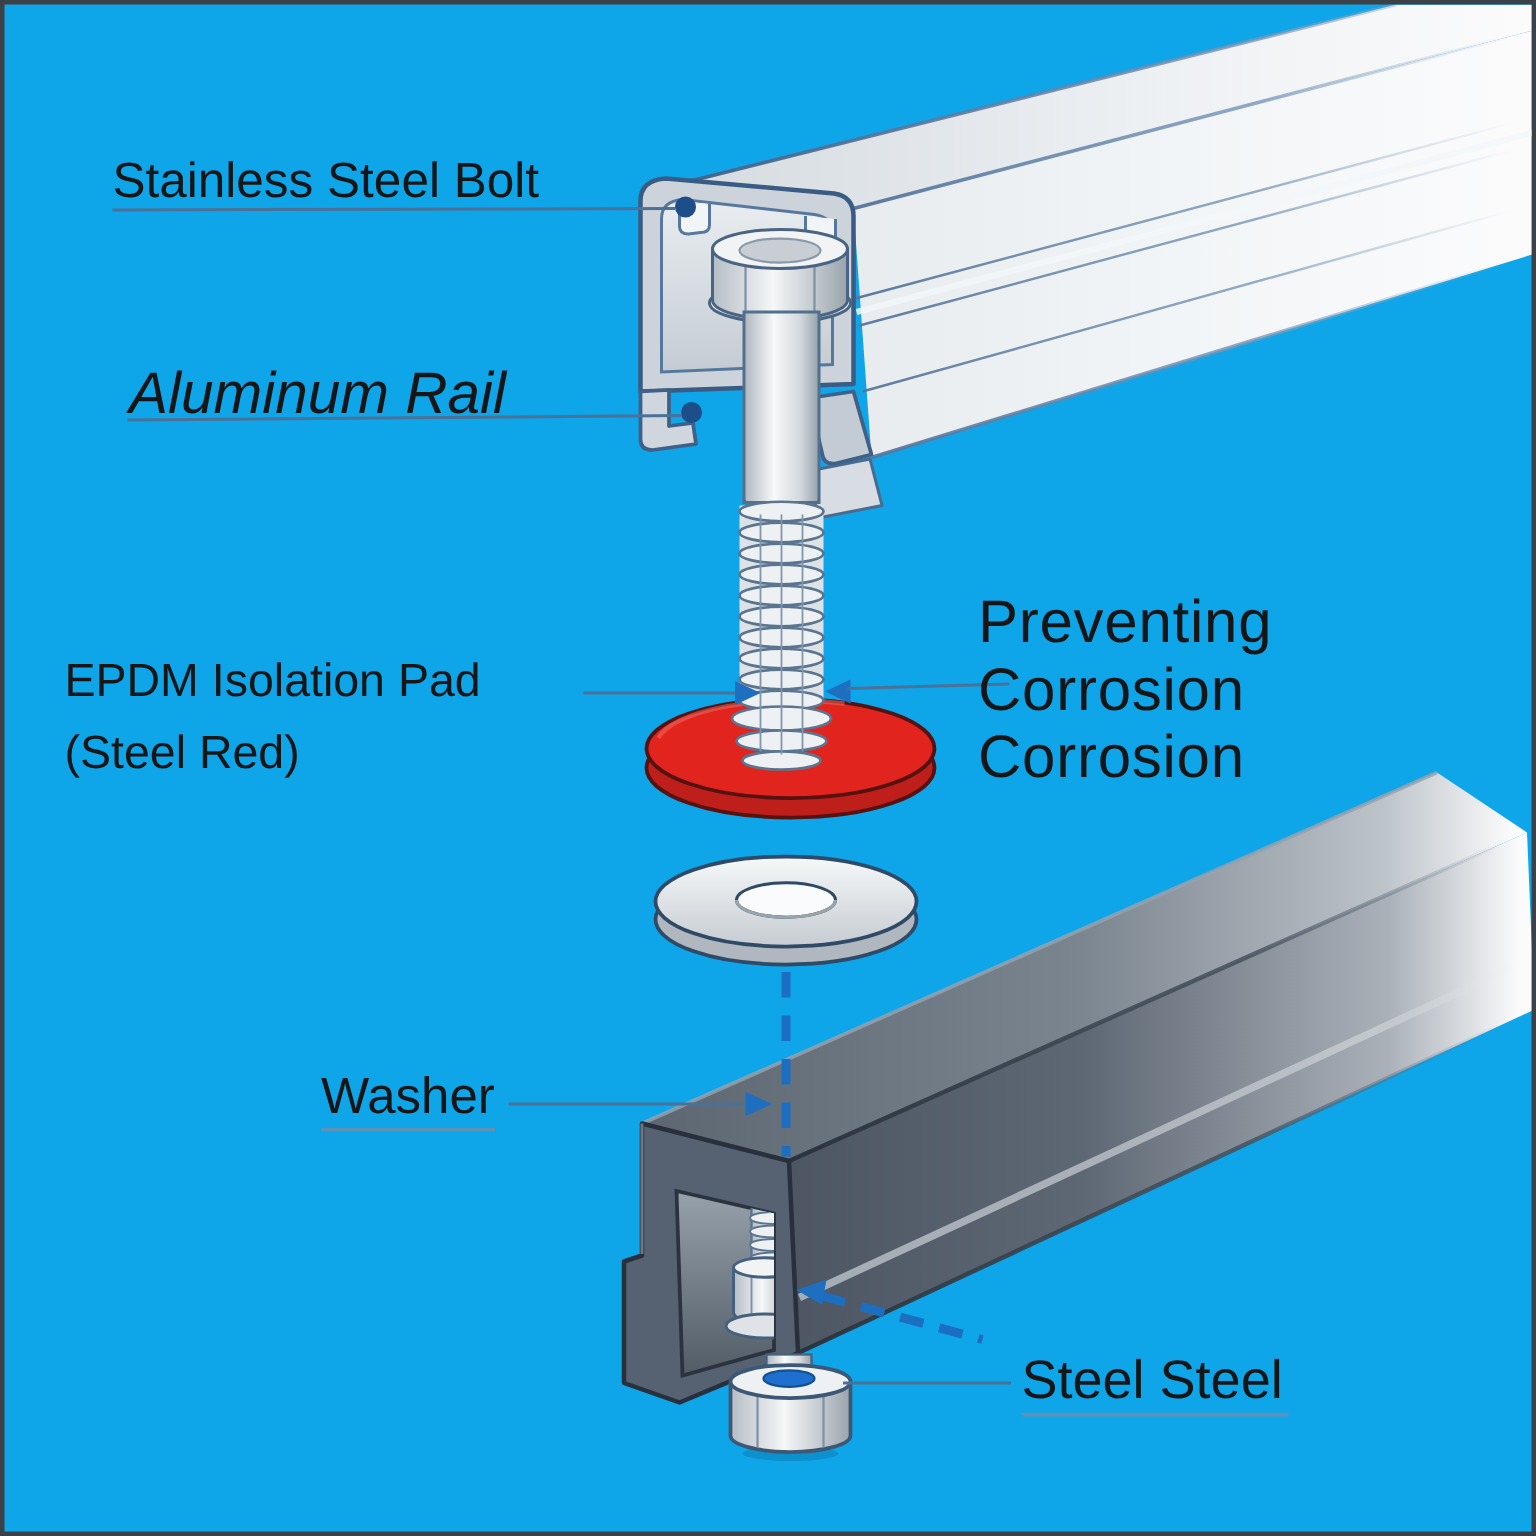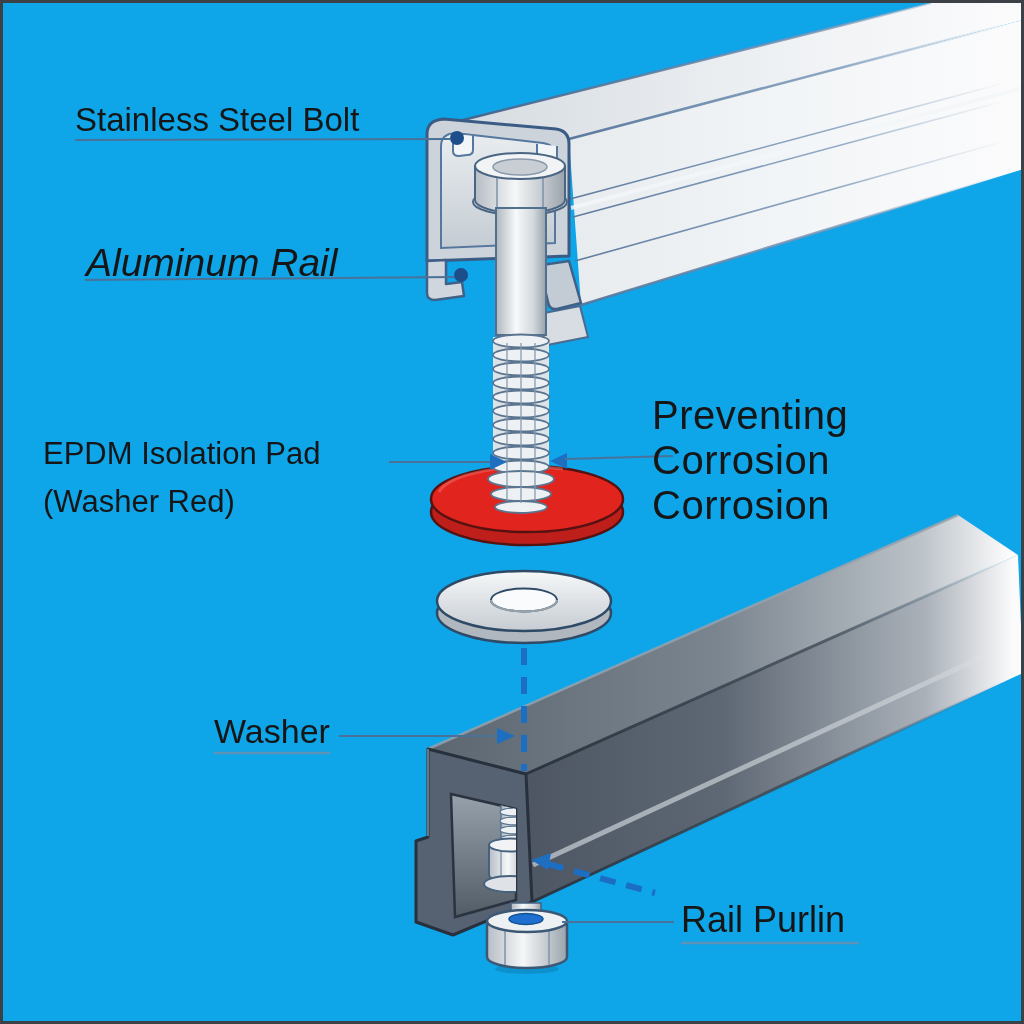--- a/index.html
+++ b/index.html
@@ -227,23 +227,23 @@
     <line x1="521" y1="645" x2="521" y2="768" stroke="#1c6ec2" stroke-width="6" stroke-dasharray="17 12"></line>
     <line x1="545" y1="861" x2="652" y2="890" stroke="#1c6ec2" stroke-width="6" stroke-dasharray="16 11"></line>
     <polygon points="528,857 548,850 545,867" fill="#1e6fc0"></polygon>
   </g>
 </svg>
 
 <div class="lbl lbl-bolt">Stainless Steel Bolt</div>
 <div class="lbl lbl-rail">Aluminum Rail</div>
 <div class="lbl lbl-epdm">
   <div>EPDM Isolation Pad</div>
-  <div>(Washer Red)</div>
+  <div>(Steel Red)</div>
 </div>
 <div class="lbl lbl-note">
   <div>Preventing</div>
   <div>Corrosion</div>
   <div>Corrosion</div>
 </div>
 <div class="lbl lbl-washer">Washer</div>
-<div class="lbl lbl-purlin">Rail Purlin</div>
+<div class="lbl lbl-purlin">Steel Steel</div>
 
 </div>
 
 </body></html>

